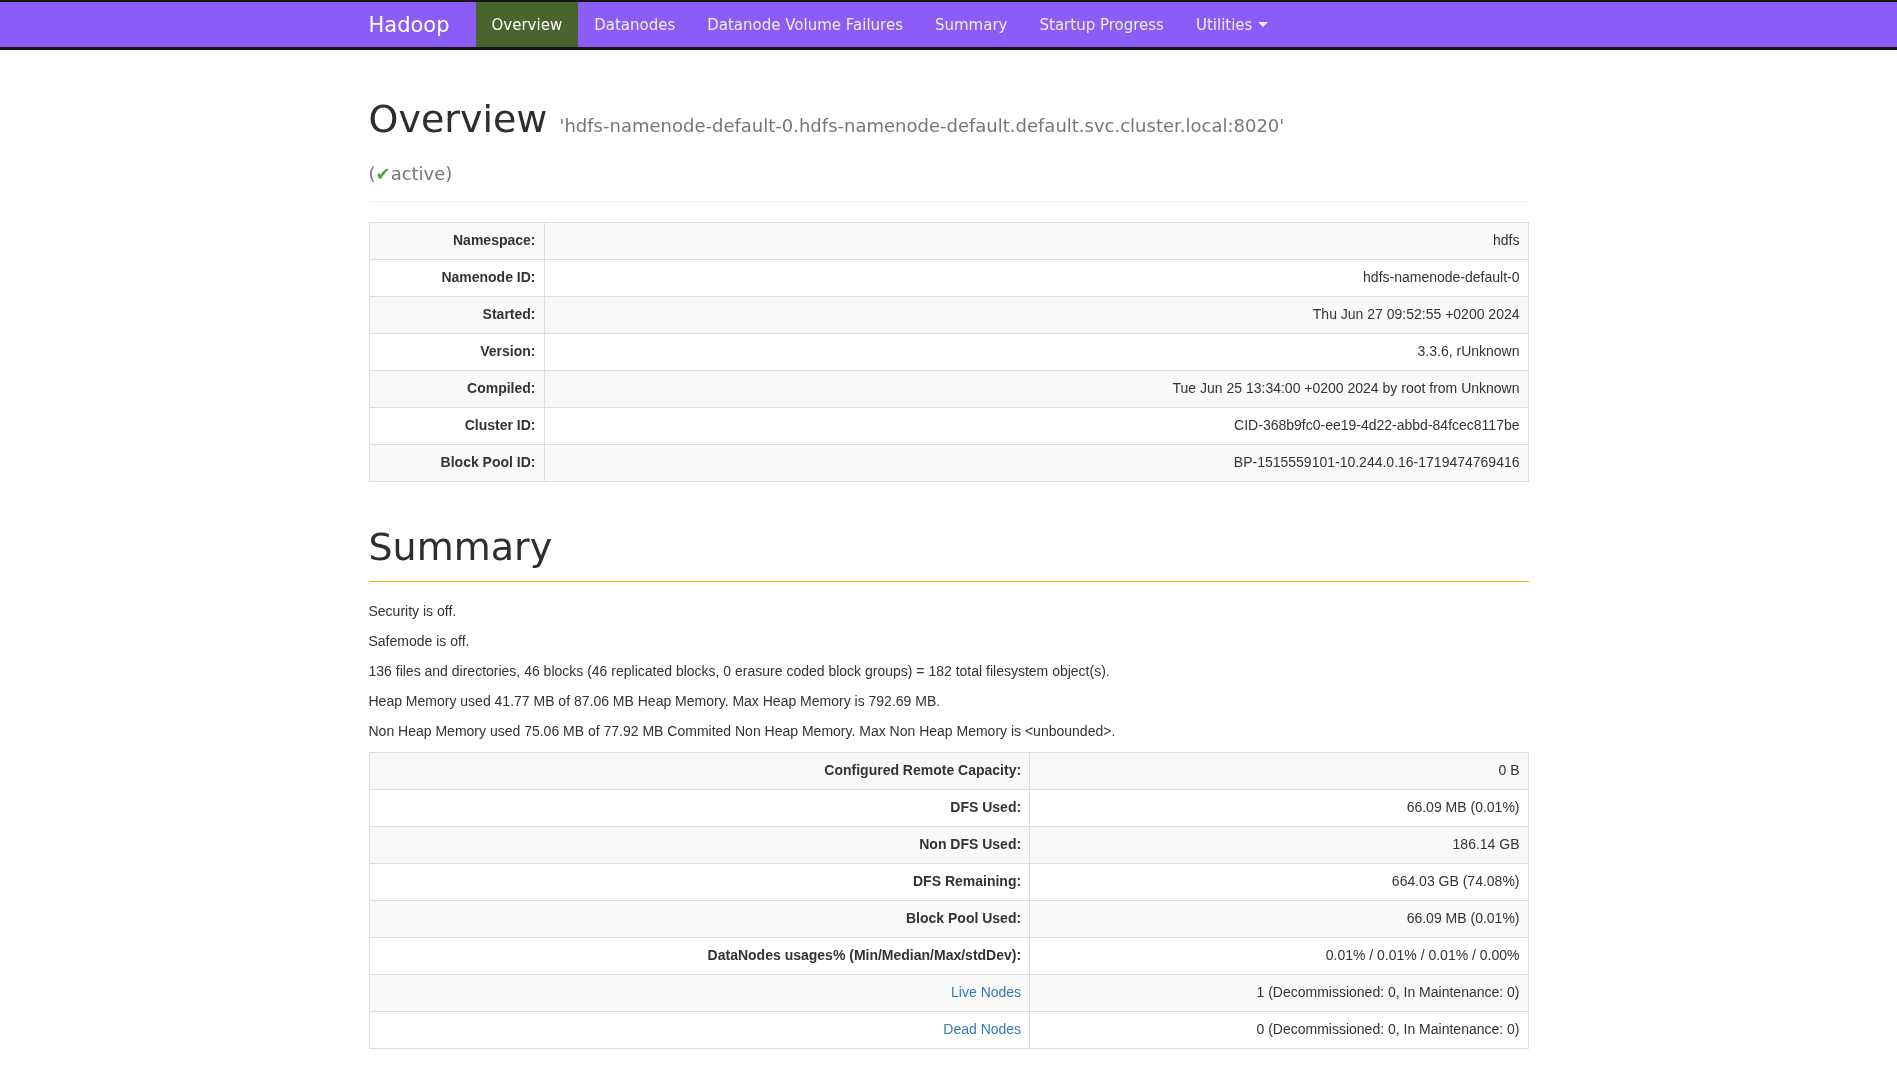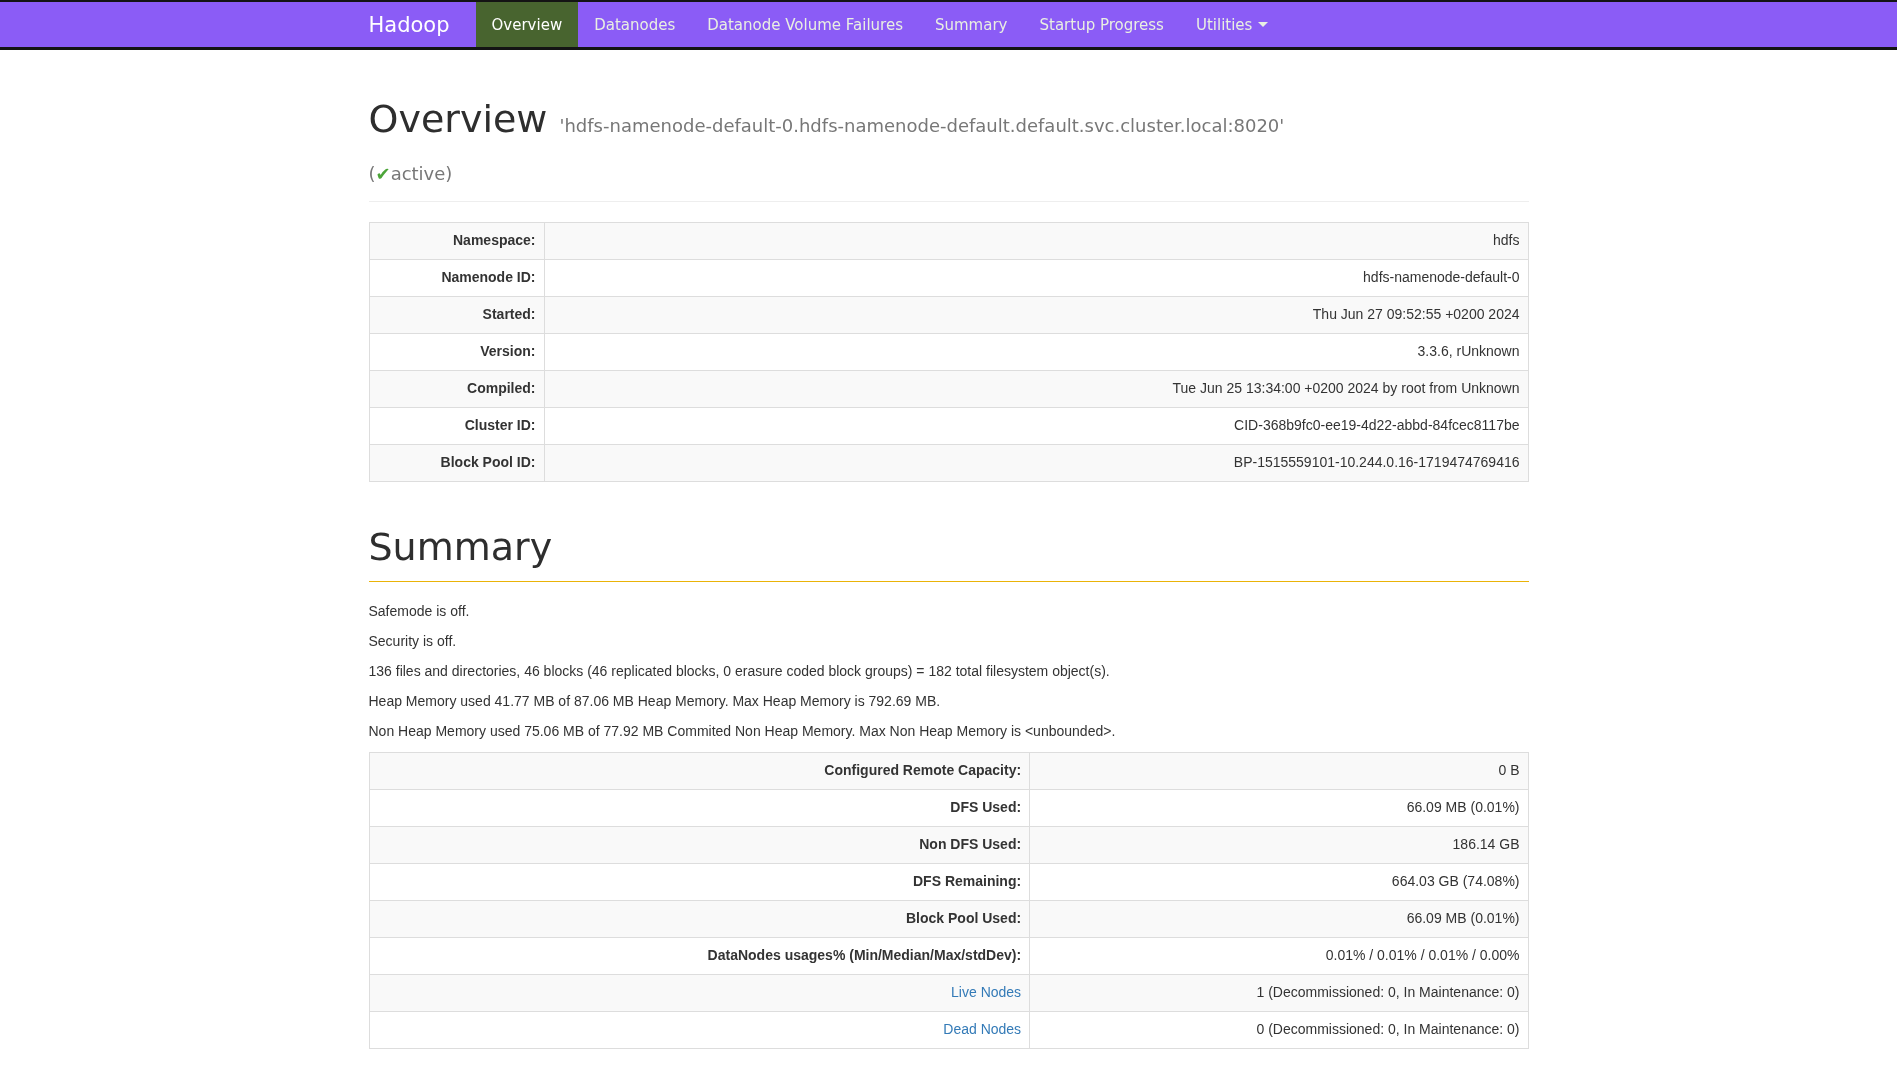--- a/index.html
+++ b/index.html
@@ -179,22 +179,22 @@
         <th>Block Pool ID:</th>
         <td>BP-1515559101-10.244.0.16-1719474769416</td>
       </tr>
     </tbody>
   </table>
 
   <div class="section-header">
     <h1>Summary</h1>
   </div>
 
+  <p class="summary-line">Security is off.</p>
   <p class="summary-line">Safemode is off.</p>
-  <p class="summary-line">Security is off.</p>
   <p class="summary-line">136 files and directories, 46 blocks (46 replicated blocks, 0 erasure coded block groups) = 182 total filesystem object(s).</p>
   <p class="summary-line">Heap Memory used 41.77 MB of 87.06 MB Heap Memory. Max Heap Memory is 792.69 MB.</p>
   <p class="summary-line">Non Heap Memory used 75.06 MB of 77.92 MB Commited Non Heap Memory. Max Non Heap Memory is &lt;unbounded&gt;.</p>
 
   <table class="kv t2">
     <tbody>
       <tr>
         <th>Configured Remote Capacity:</th>
         <td>0 B</td>
       </tr>

